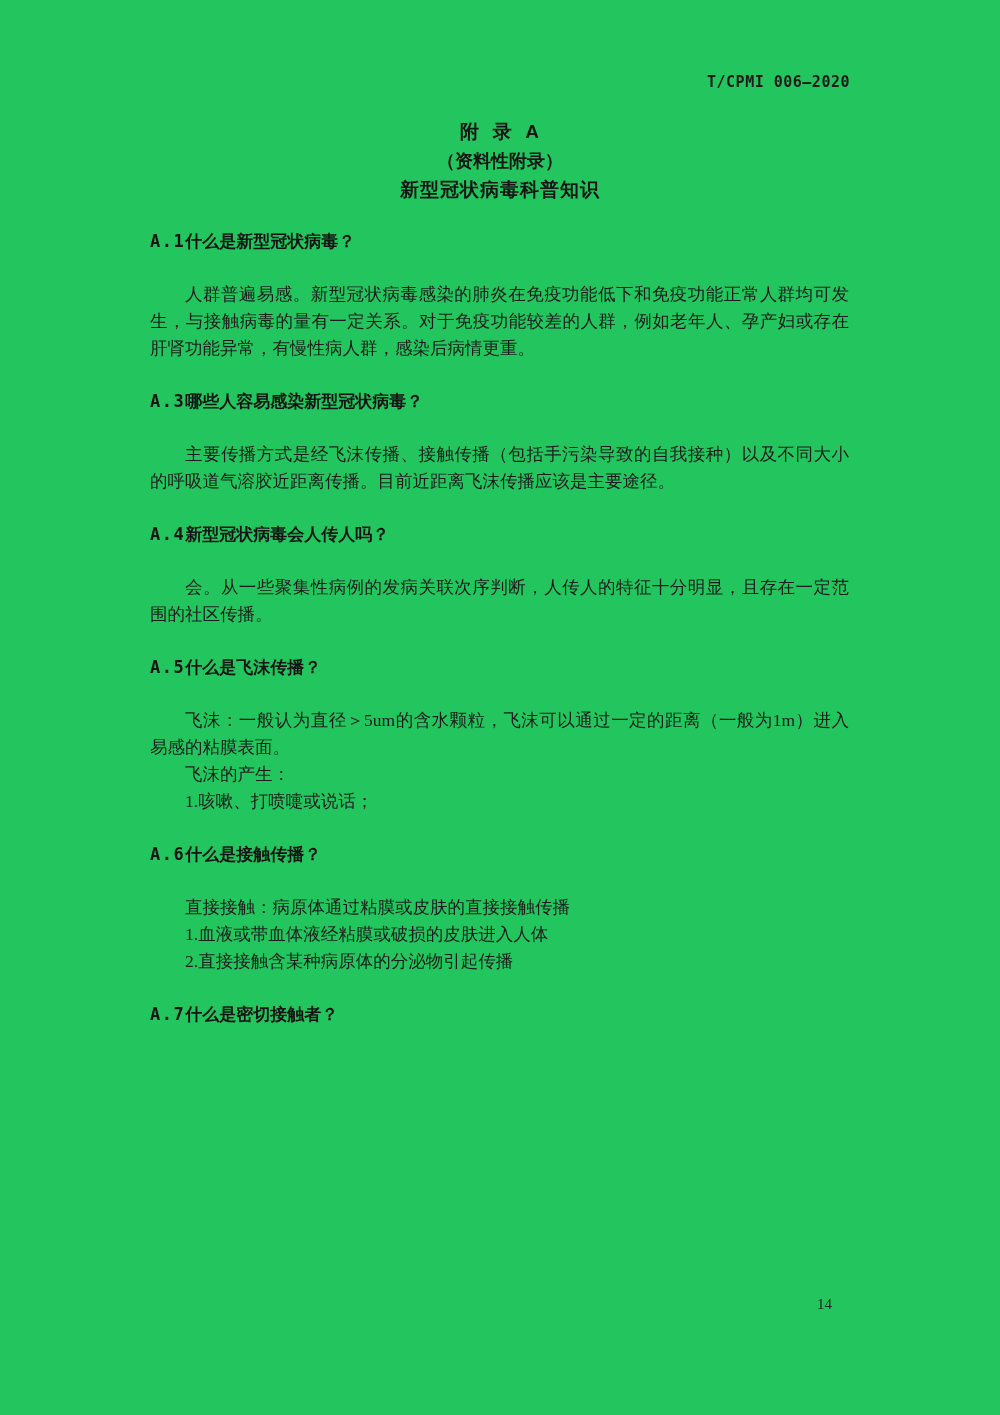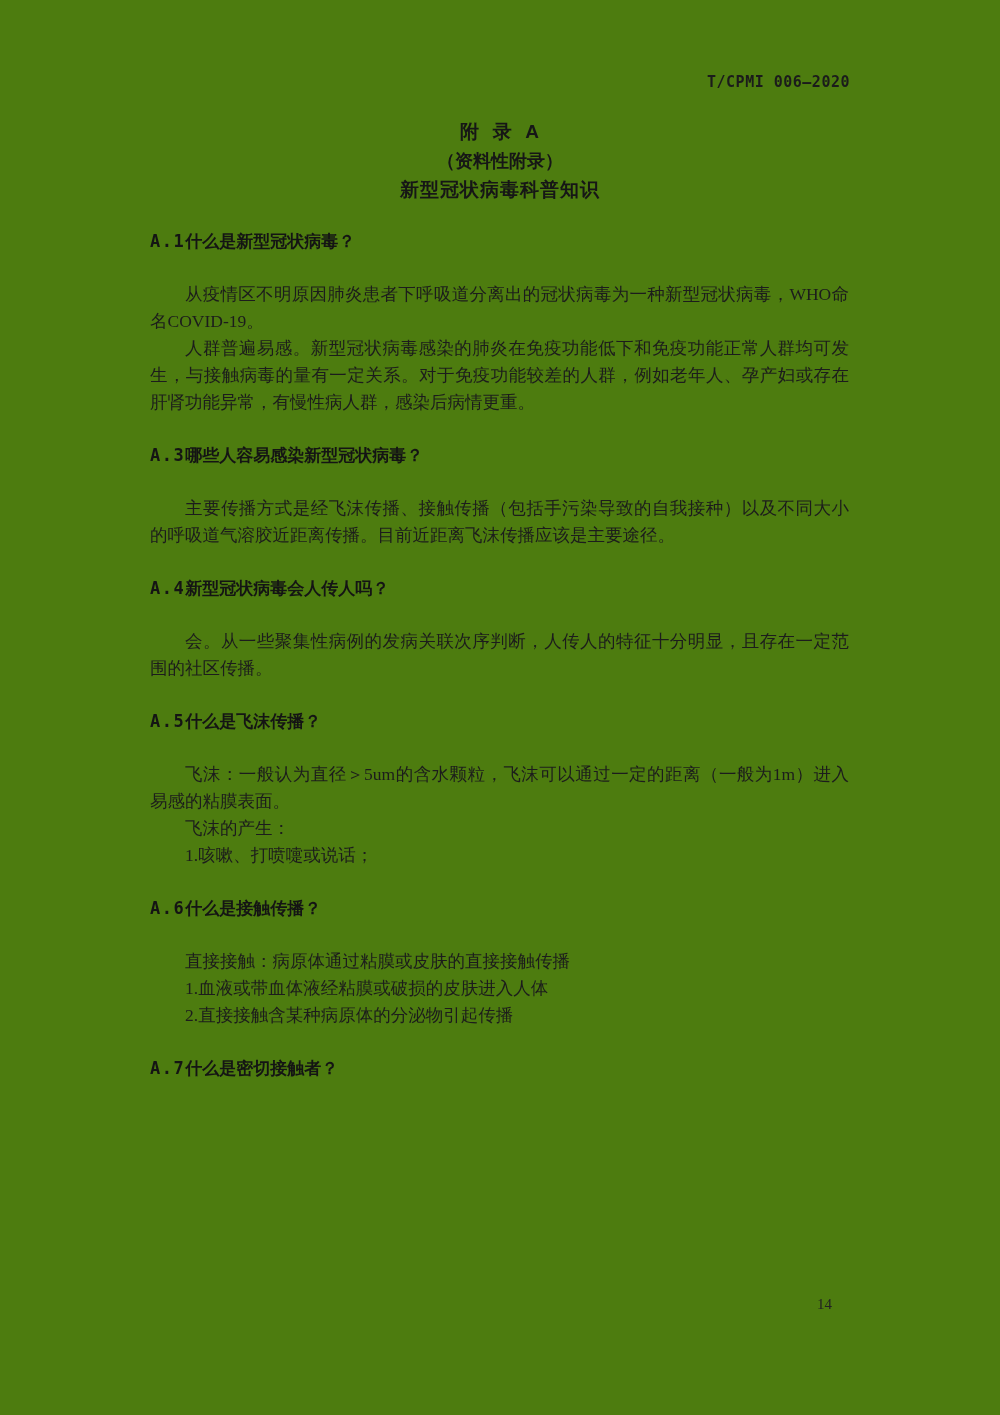--- a/index.html
+++ b/index.html
@@ -4,21 +4,21 @@
 <style>
   html, body {
     margin: 0;
     padding: 0;
     background: #ffffff;
   }
   .page {
     position: relative;
     width: 1000px;
     height: 1415px;
-    background: #4d7c0f;
+    background: #22c55e;
     overflow: hidden;
     color: #1c1c1c;
   }
   .doc-header {
     position: absolute;
     top: 73px;
     right: 150px;
     font-family: "DejaVu Sans Mono", monospace;
     font-weight: bold;
     font-size: 15px;
@@ -106,21 +106,20 @@
     <div class="title-line2">（资料性附录）</div>
     <div class="title-line3">新型冠状病毒科普知识</div>
   </div>
 
   <main class="content" id="sections">
   <section class="section">
     <h2 class="section-heading">
       <span class="sec-num">A.1</span>
       <span class="sec-title">什么是新型冠状病毒？</span>
     </h2>
-  <p class="para">从疫情区不明原因肺炎患者下呼吸道分离出的冠状病毒为一种新型冠状病毒，WHO命名COVID-19。</p>
       </section>
 
   <section class="section">
   <p class="para">人群普遍易感。新型冠状病毒感染的肺炎在免疫功能低下和免疫功能正常人群均可发生，与接触病毒的量有一定关系。对于免疫功能较差的人群，例如老年人、孕产妇或存在肝肾功能异常，有慢性病人群，感染后病情更重。</p>
       </section>
 
   <section class="section">
     <h2 class="section-heading">
       <span class="sec-num">A.3</span>
       <span class="sec-title">哪些人容易感染新型冠状病毒？</span>

